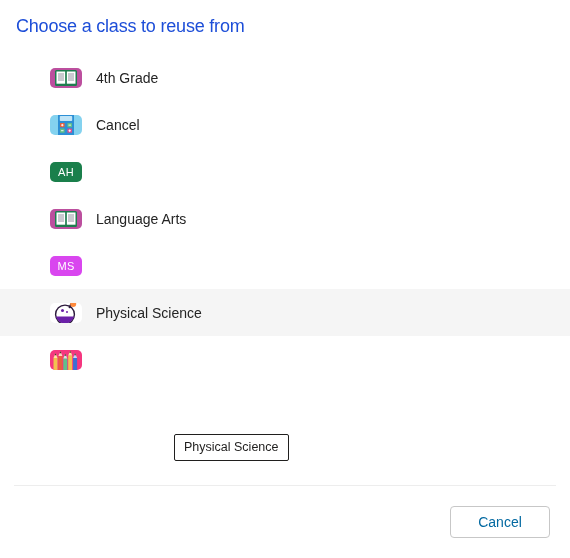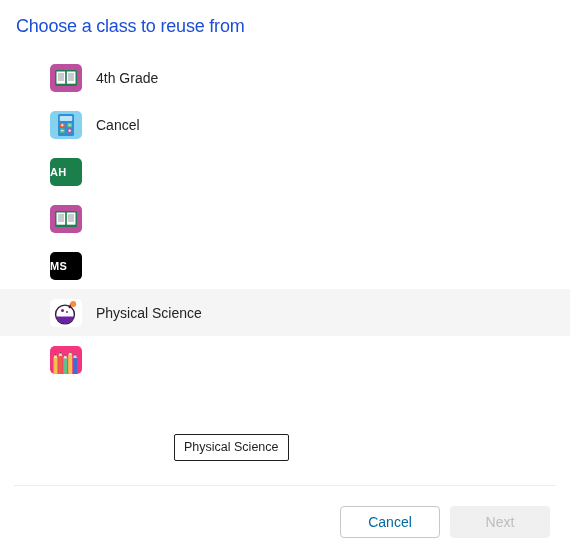--- a/index.html
+++ b/index.html
@@ -90,28 +90,28 @@
     align-items: center;
     padding-left: 50px;
     box-sizing: border-box;
     cursor: pointer;
   }
   .class-row.hovered {
     background: #f5f5f5;
   }
   .class-icon {
     width: 32px;
-    height: 28px;
+    height: 20px;
     flex: 0 0 32px;
     border-radius: 5px;
     overflow: hidden;
     display: flex;
     align-items: center;
+    justify-content: center;
     position: relative;
-    font-weight: bold;
   }
   .class-label {
     margin-left: 14px;
     font-size: 14px;
     color: #242424;
     line-height: 20px;
     white-space: nowrap;
   }
 
   
@@ -249,23 +249,24 @@
               <line x1="8" y1="16" x2="14" y2="16"></line>
               <line x1="8" y1="18" x2="14" y2="18"></line>
               <line x1="18" y1="12" x2="24" y2="12"></line>
               <line x1="18" y1="14" x2="24" y2="14"></line>
               <line x1="18" y1="16" x2="24" y2="16"></line>
               <line x1="18" y1="18" x2="24" y2="18"></line>
             </g>
             <rect x="15.3" y="8" width="1.4" height="16" fill="#1e7d4f"></rect>
           </svg>
         </div>
-      </div>
-      <div class="class-row">
-        <div class="class-icon" style="background: #000000;">
+        <span class="class-label">Language Arts</span>
+      </div>
+      <div class="class-row">
+        <div class="class-icon" style="background: #d946ef;">
           <span class="avatar-initials">MS</span>
         </div>
       </div>
       <div class="class-row hovered">
         <div class="class-icon" style="background: rgb(255, 255, 255);">
           <svg width="32" height="32" viewBox="0 0 32 32">
             <circle cx="15" cy="17.5" r="9.4" fill="#ffffff" stroke="#2d1b3d" stroke-width="1.4"></circle>
             <path d="M5.9 19.4 A9.4 9.4 0 0 0 24.1 19.4 Z" fill="#6b21a8"></path>
             <circle cx="12.5" cy="13.5" r="1.5" fill="#6b21a8"></circle>
             <circle cx="17" cy="15" r="1" fill="#6b21a8"></circle>
@@ -299,16 +300,15 @@
         </div>
       </div>
     </div>
 
   <div class="tooltip">Physical Science</div>
 
   <div class="footer-divider"></div>
 
   <div class="dialog-footer">
     <button class="btn btn-secondary">Cancel</button>
-    <button class="btn btn-primary-disabled" disabled="">Next</button>
   </div>
 
 </div>
 
 </body></html>

